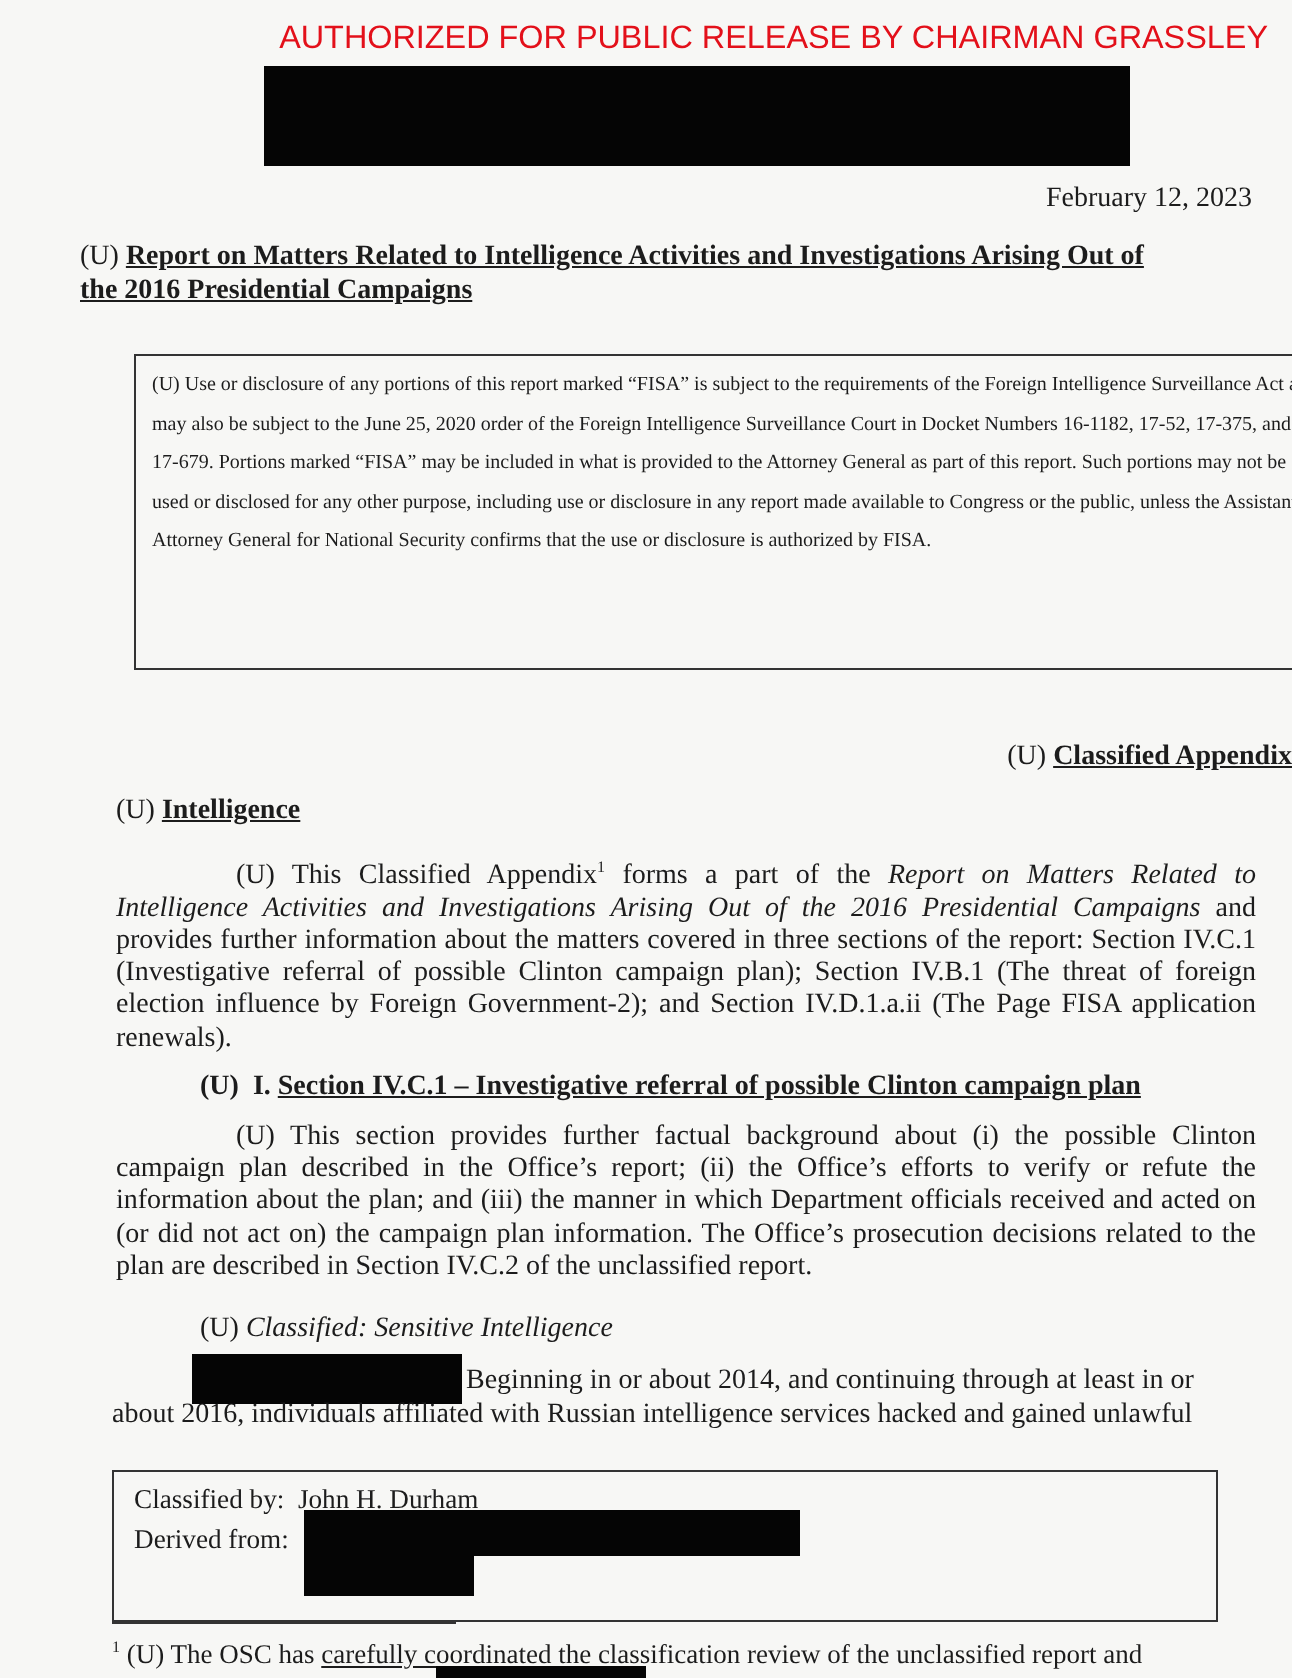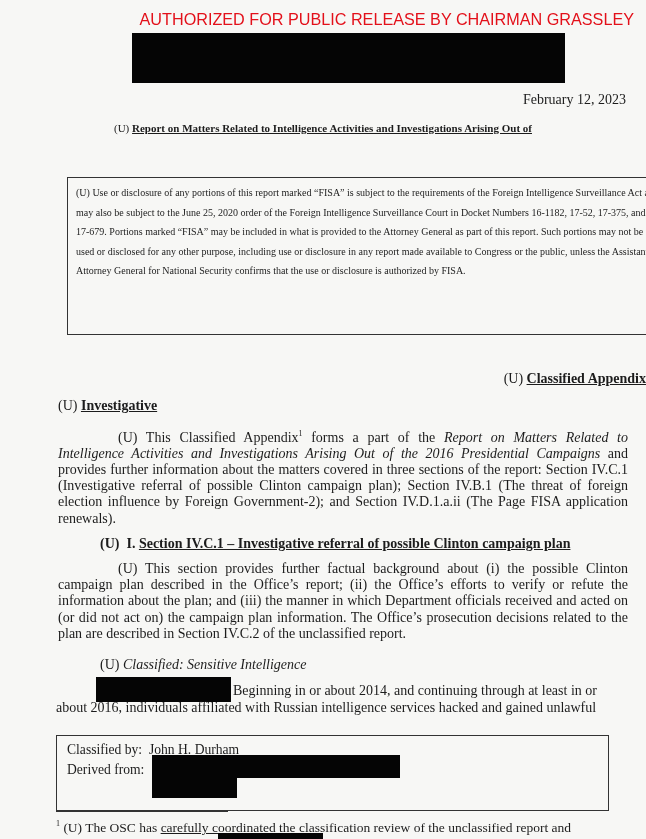--- a/index.html
+++ b/index.html
@@ -14,22 +14,22 @@
   .banner {
     left: 0; width: 644px; top: 10px; text-align: right;
     padding-right: 10px; box-sizing: border-box;
     font-family: "Liberation Sans", "DejaVu Sans", sans-serif;
     font-size: 16.2px; color: #e3101a; letter-spacing: 0;
     white-space: nowrap;
   }
   .redact { background: #050505; }
   .date { right: 20px; top: 92px; font-size: 14px; }
   .title {
-    left: 28px; width: 590px; top: 120px; text-align: center;
-    font-size: 11px; line-height: 17px;
+    left: 40px; width: 590px; top: 120px; text-align: left;
+    font-size: 14px; line-height: 17px;
   }
   .title b { text-decoration: underline; font-weight: bold; }
   .fisa-box {
     left: 67px; top: 177px; width: 603px; height: 158px;
     border: 1.3px solid #333; box-sizing: border-box;
     padding: 5px 8px 0 8px;
     font-size: 10px; line-height: 19.6px;
   }
   .heading-center { left: 0; width: 646px; text-align: right; top: 371px; font-size: 14px; }
   .heading-center b, .heading-left b, .section-h b { text-decoration: underline; }
@@ -58,34 +58,35 @@
 
 <div class="abs banner">AUTHORIZED FOR PUBLIC RELEASE BY CHAIRMAN GRASSLEY</div>
 
 <div class="abs redact" style="left:132px;top:33px;width:433px;height:50px;"></div>
 
 <div class="abs date">February 12, 2023</div>
 
 <div class="abs title">
   <span>(U)</span>
   <b>Report on Matters Related to Intelligence Activities and Investigations Arising Out of</b><br>
+  <b>the 2016 Presidential Campaigns</b>
 </div>
 
 <div class="abs fisa-box">
   <div style="text-align:left;">(U) Use or disclosure of any portions of this report marked “FISA” is subject to the requirements of the Foreign Intelligence Surveillance Act and may also be subject to the June 25, 2020 order of the Foreign Intelligence Surveillance Court in Docket Numbers 16-1182, 17-52, 17-375, and 17-679.  Portions marked “FISA” may be included in what is provided to the Attorney General as part of this report. Such portions may not be used or disclosed for any other purpose, including use or disclosure in any report made available to Congress or the public, unless the Assistant Attorney General for National Security confirms that the use or disclosure is authorized by FISA.</div>
 </div>
 
 <div class="abs heading-center">
   <span>(U)</span>
   <b>Classified Appendix</b>
 </div>
 
 <div class="abs heading-left">
   <span>(U)</span>
-  <b>Investigative</b>
+  <b>Intelligence</b>
 </div>
 
 <div class="abs para" style="top:426px;">
   <p>
     <span>(U) This Classified Appendix</span><sup style="font-size:8px;">1</sup><span> forms a part of the </span><i>Report on Matters Related to Intelligence Activities and Investigations Arising Out of the 2016 Presidential Campaigns</i><span> and provides further information about the matters covered in three sections of the report: Section IV.C.1 (Investigative referral of possible Clinton campaign plan); Section IV.B.1 (The threat of foreign election influence by Foreign Government-2); and Section IV.D.1.a.ii (The Page FISA application renewals).</span>
   </p>
 </div>
 
 <div class="abs section-h">
   <span>(U)</span>&nbsp;

